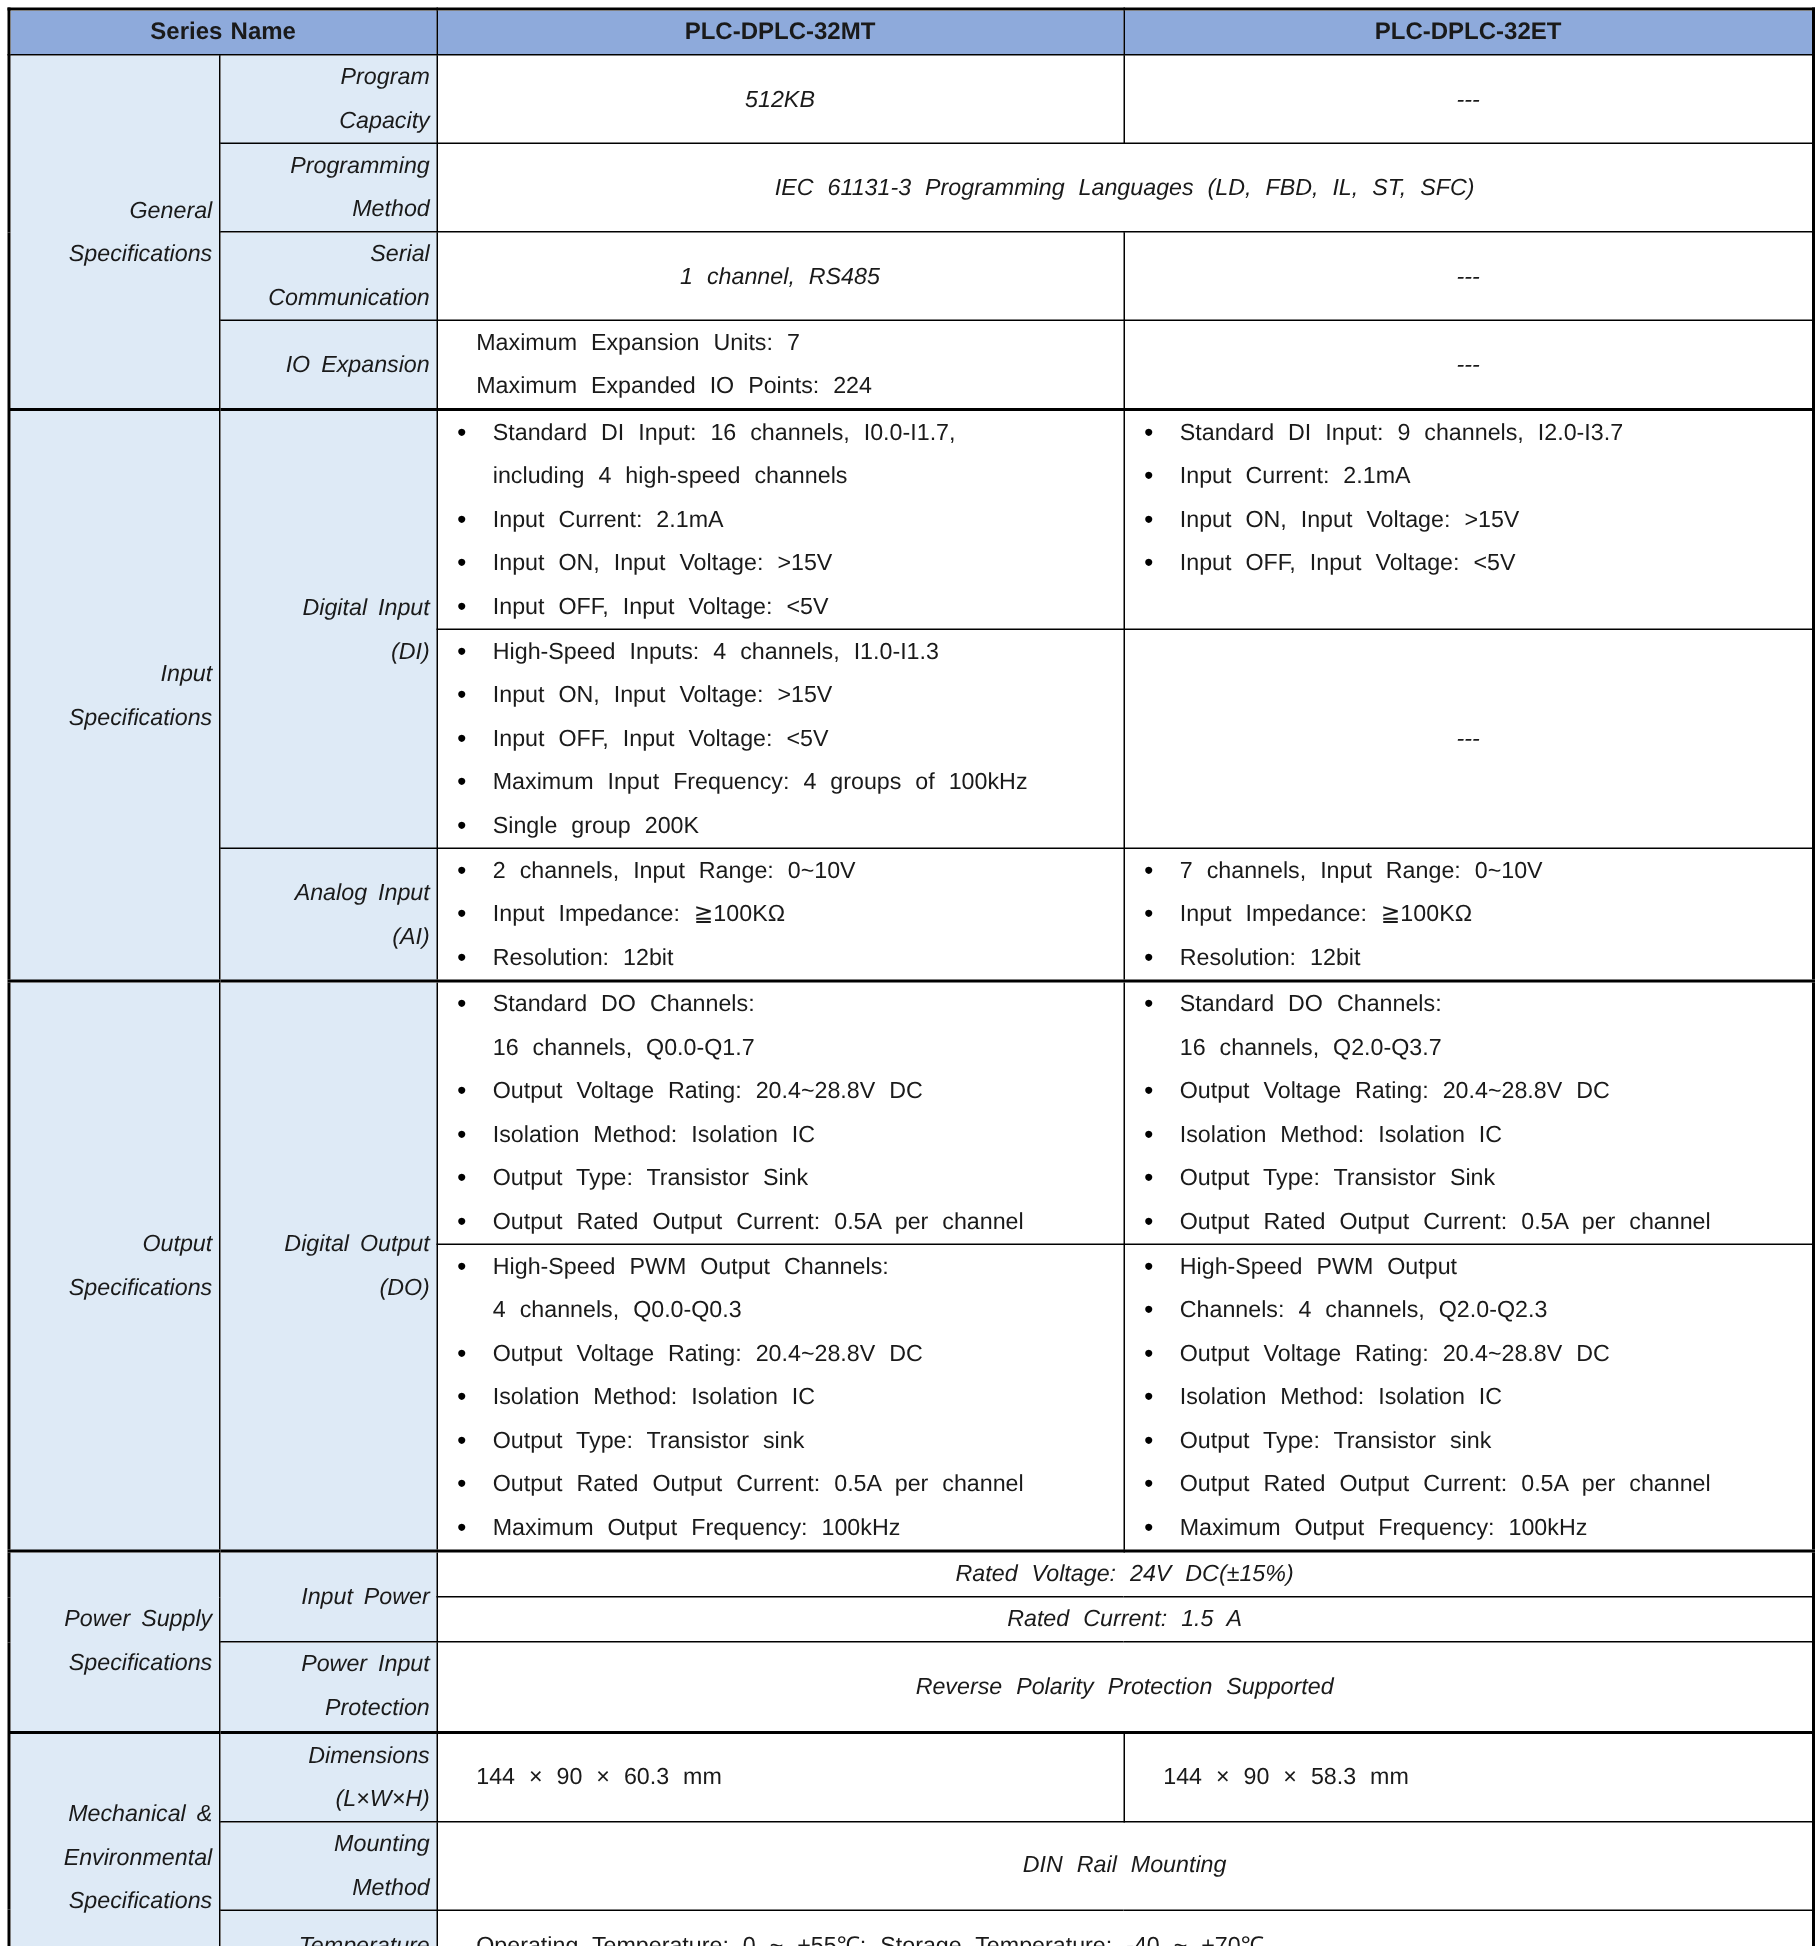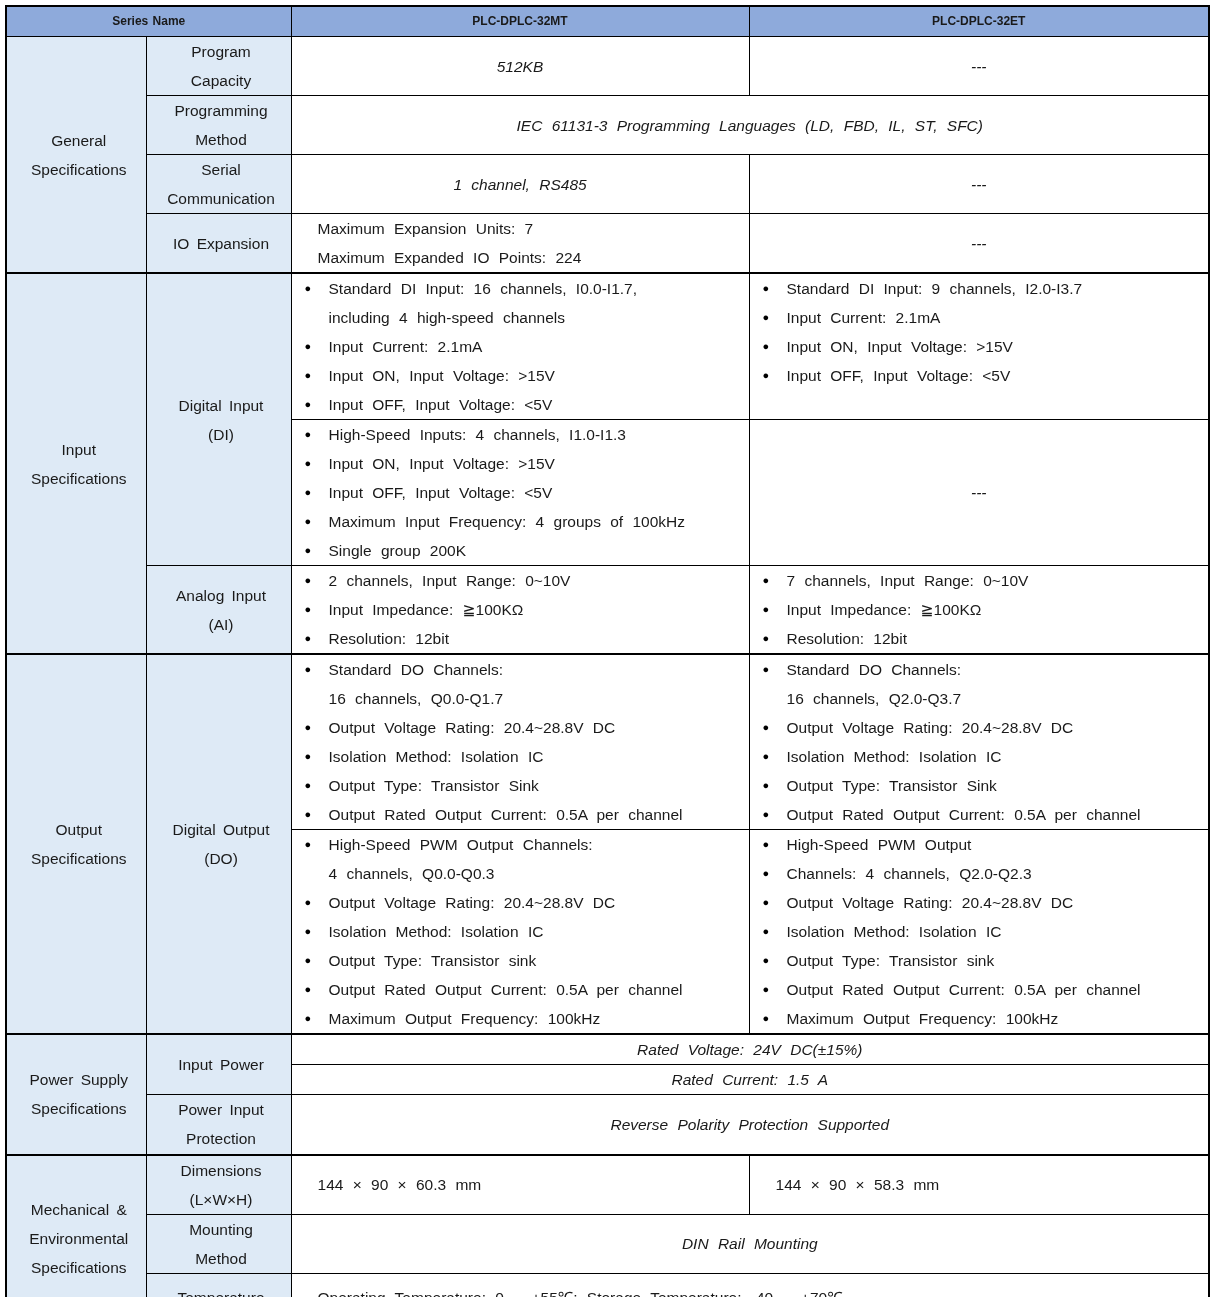--- a/index.html
+++ b/index.html
@@ -25,33 +25,34 @@
     border:1px solid var(--border-color);
     font-size:15.5px;
     line-height:29px;
     padding:0;
     color:var(--text-color);
     word-spacing:5px;
     overflow:hidden;
   }
   th{
     background:var(--header-bg);
-    font-size:12px;
+    font-size:16px;
     font-weight:bold;
     text-align:center;
     word-spacing:1px;
   }
   td.cat, td.sub{
     background:var(--label-bg);
-    text-align:center;
+    text-align:right;
     padding-left:9px;
     padding-right:4px;
     white-space:pre-line;
     vertical-align:middle;
     word-spacing:3px;
+    font-style:italic;
   }
   td.val{background:#ffffff;vertical-align:middle;}
   td.center{text-align:center;font-style:italic;}
   td.leftpad{text-align:left;padding-left:26px;white-space:pre-line;}
   td.bullets{vertical-align:top;padding:0 4px 0 13px;text-align:left;}
   .bullet-item{display:flex;align-items:flex-start;}
   .bullet-dot{flex:0 0 24px;font-size:11px;line-height:29px;color:#000;}
   .bullet-text{flex:1;white-space:pre-line;line-height:29px;}
   tr.sec > th, tr.sec > td{border-top:2px solid var(--border-color);}
   .h29{height:29px}.h50{height:50px}.h55{height:55px}.h58{height:58px}

